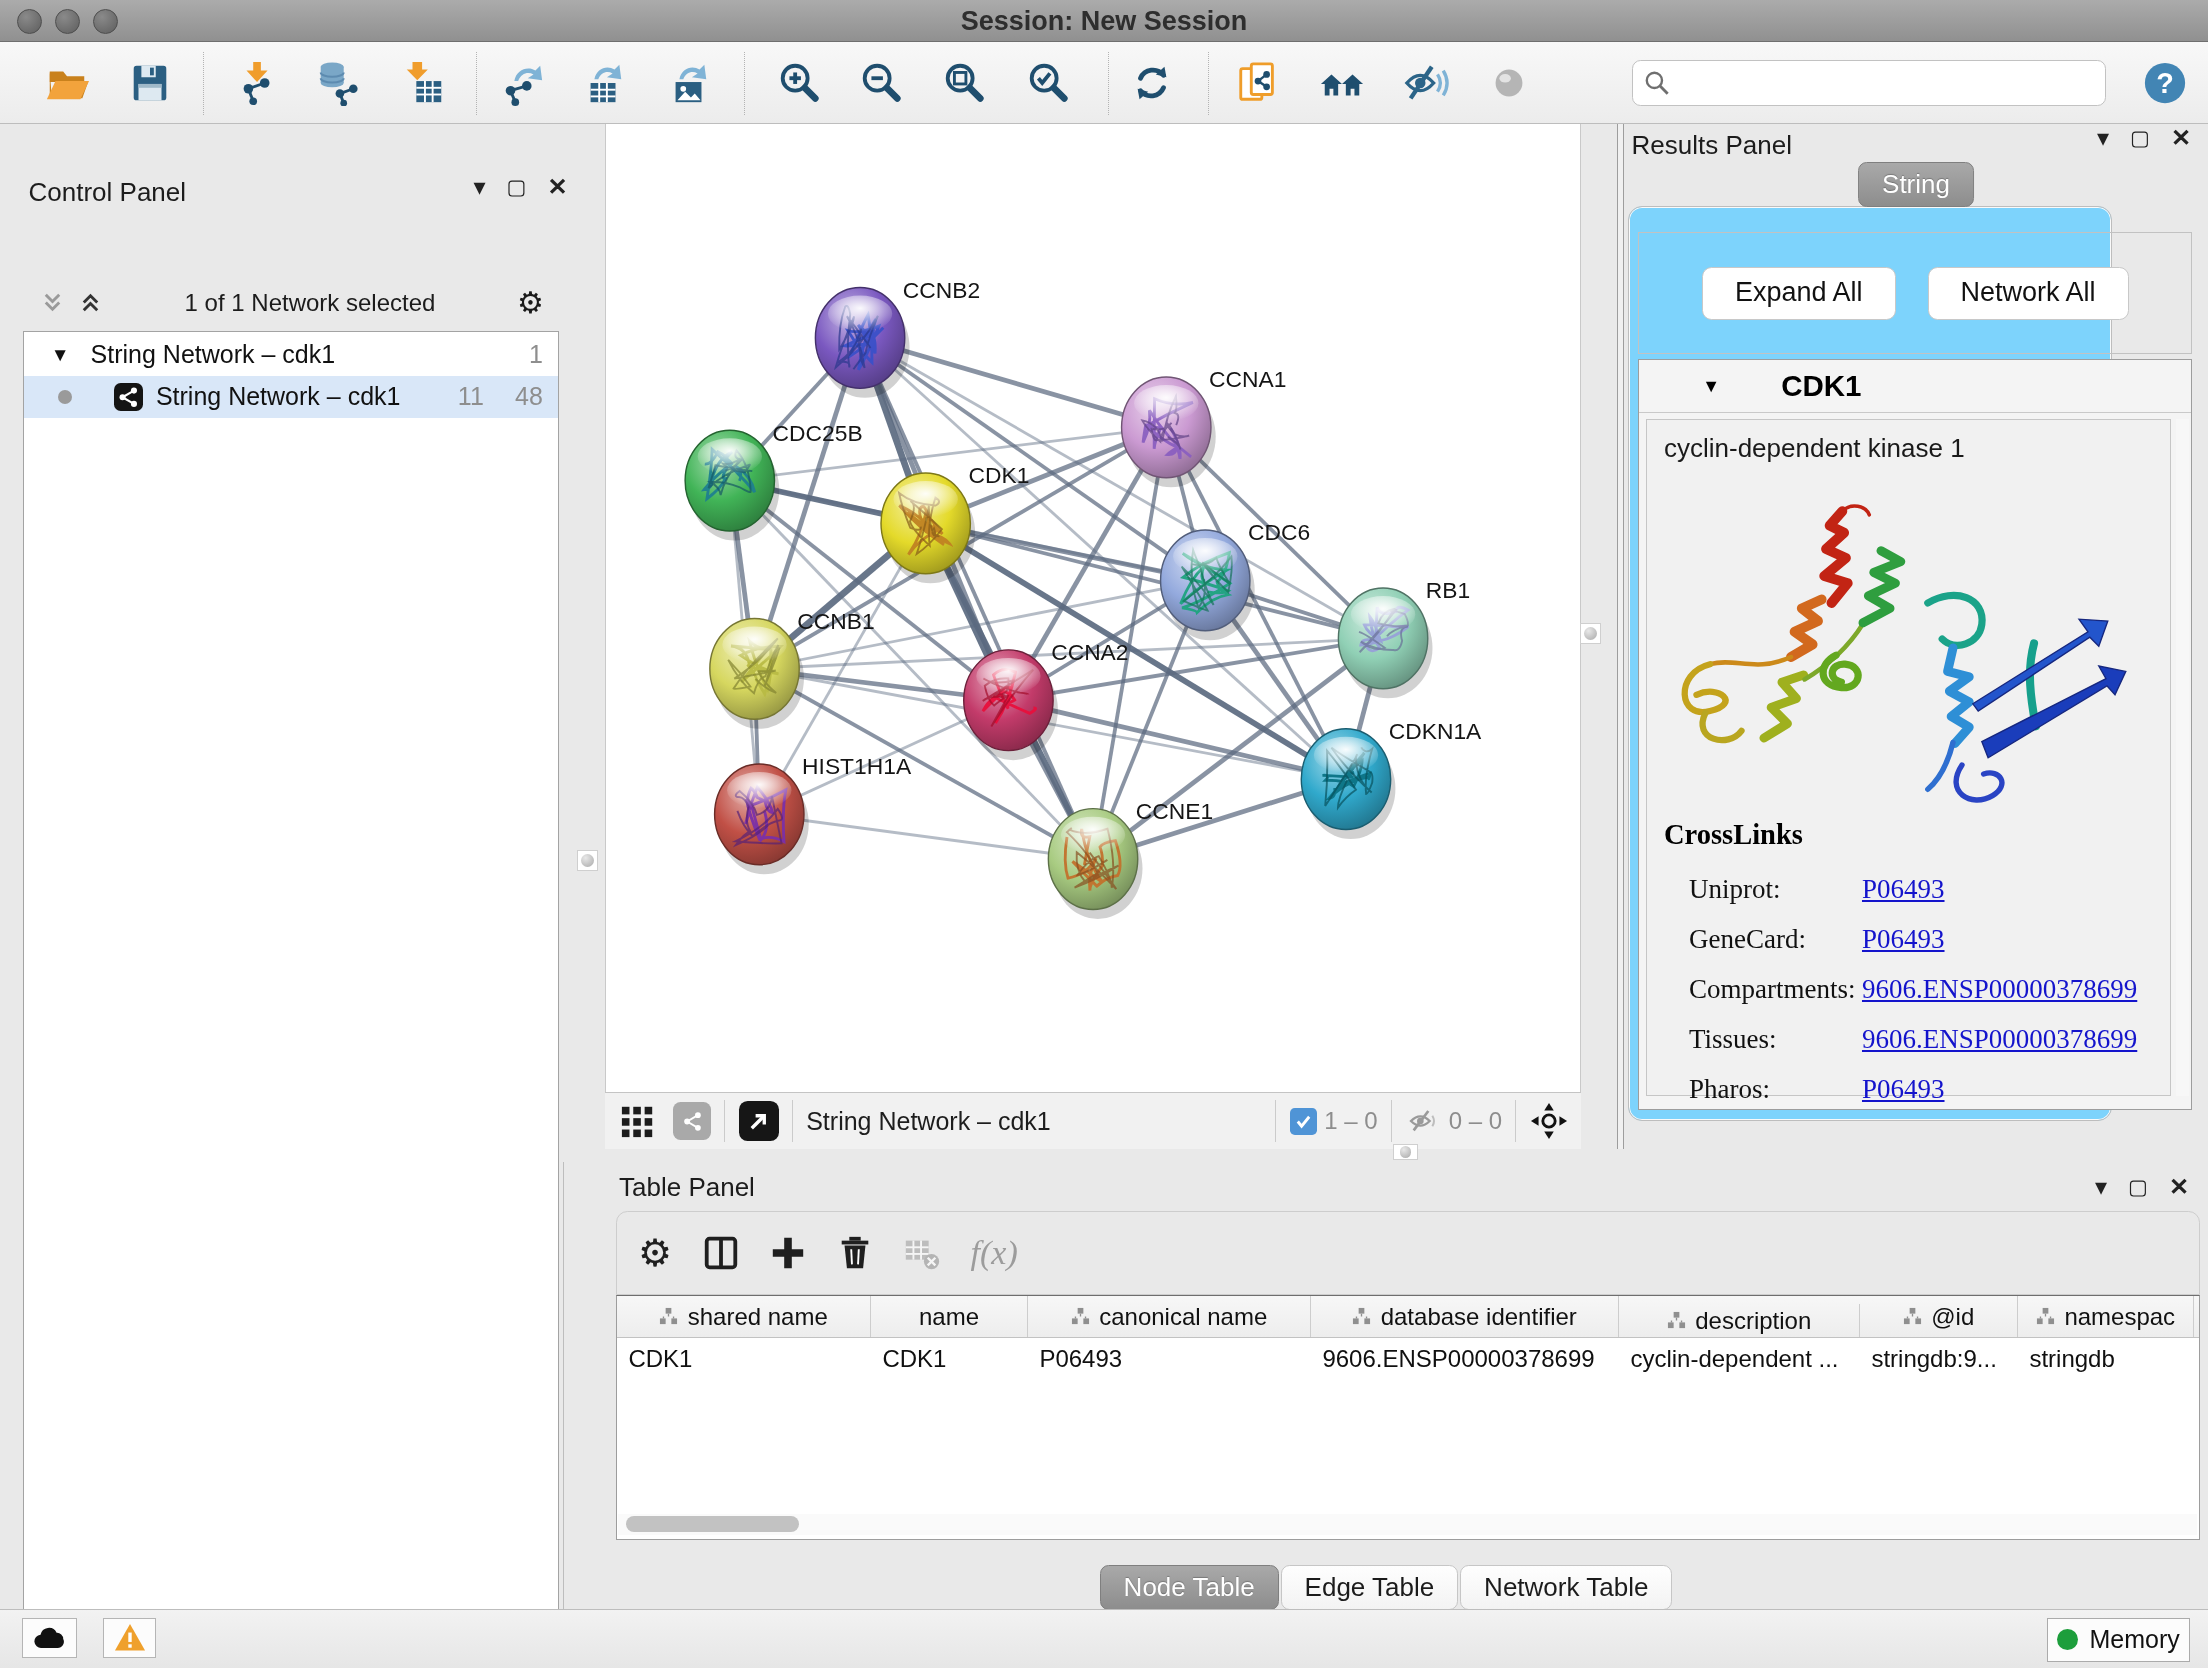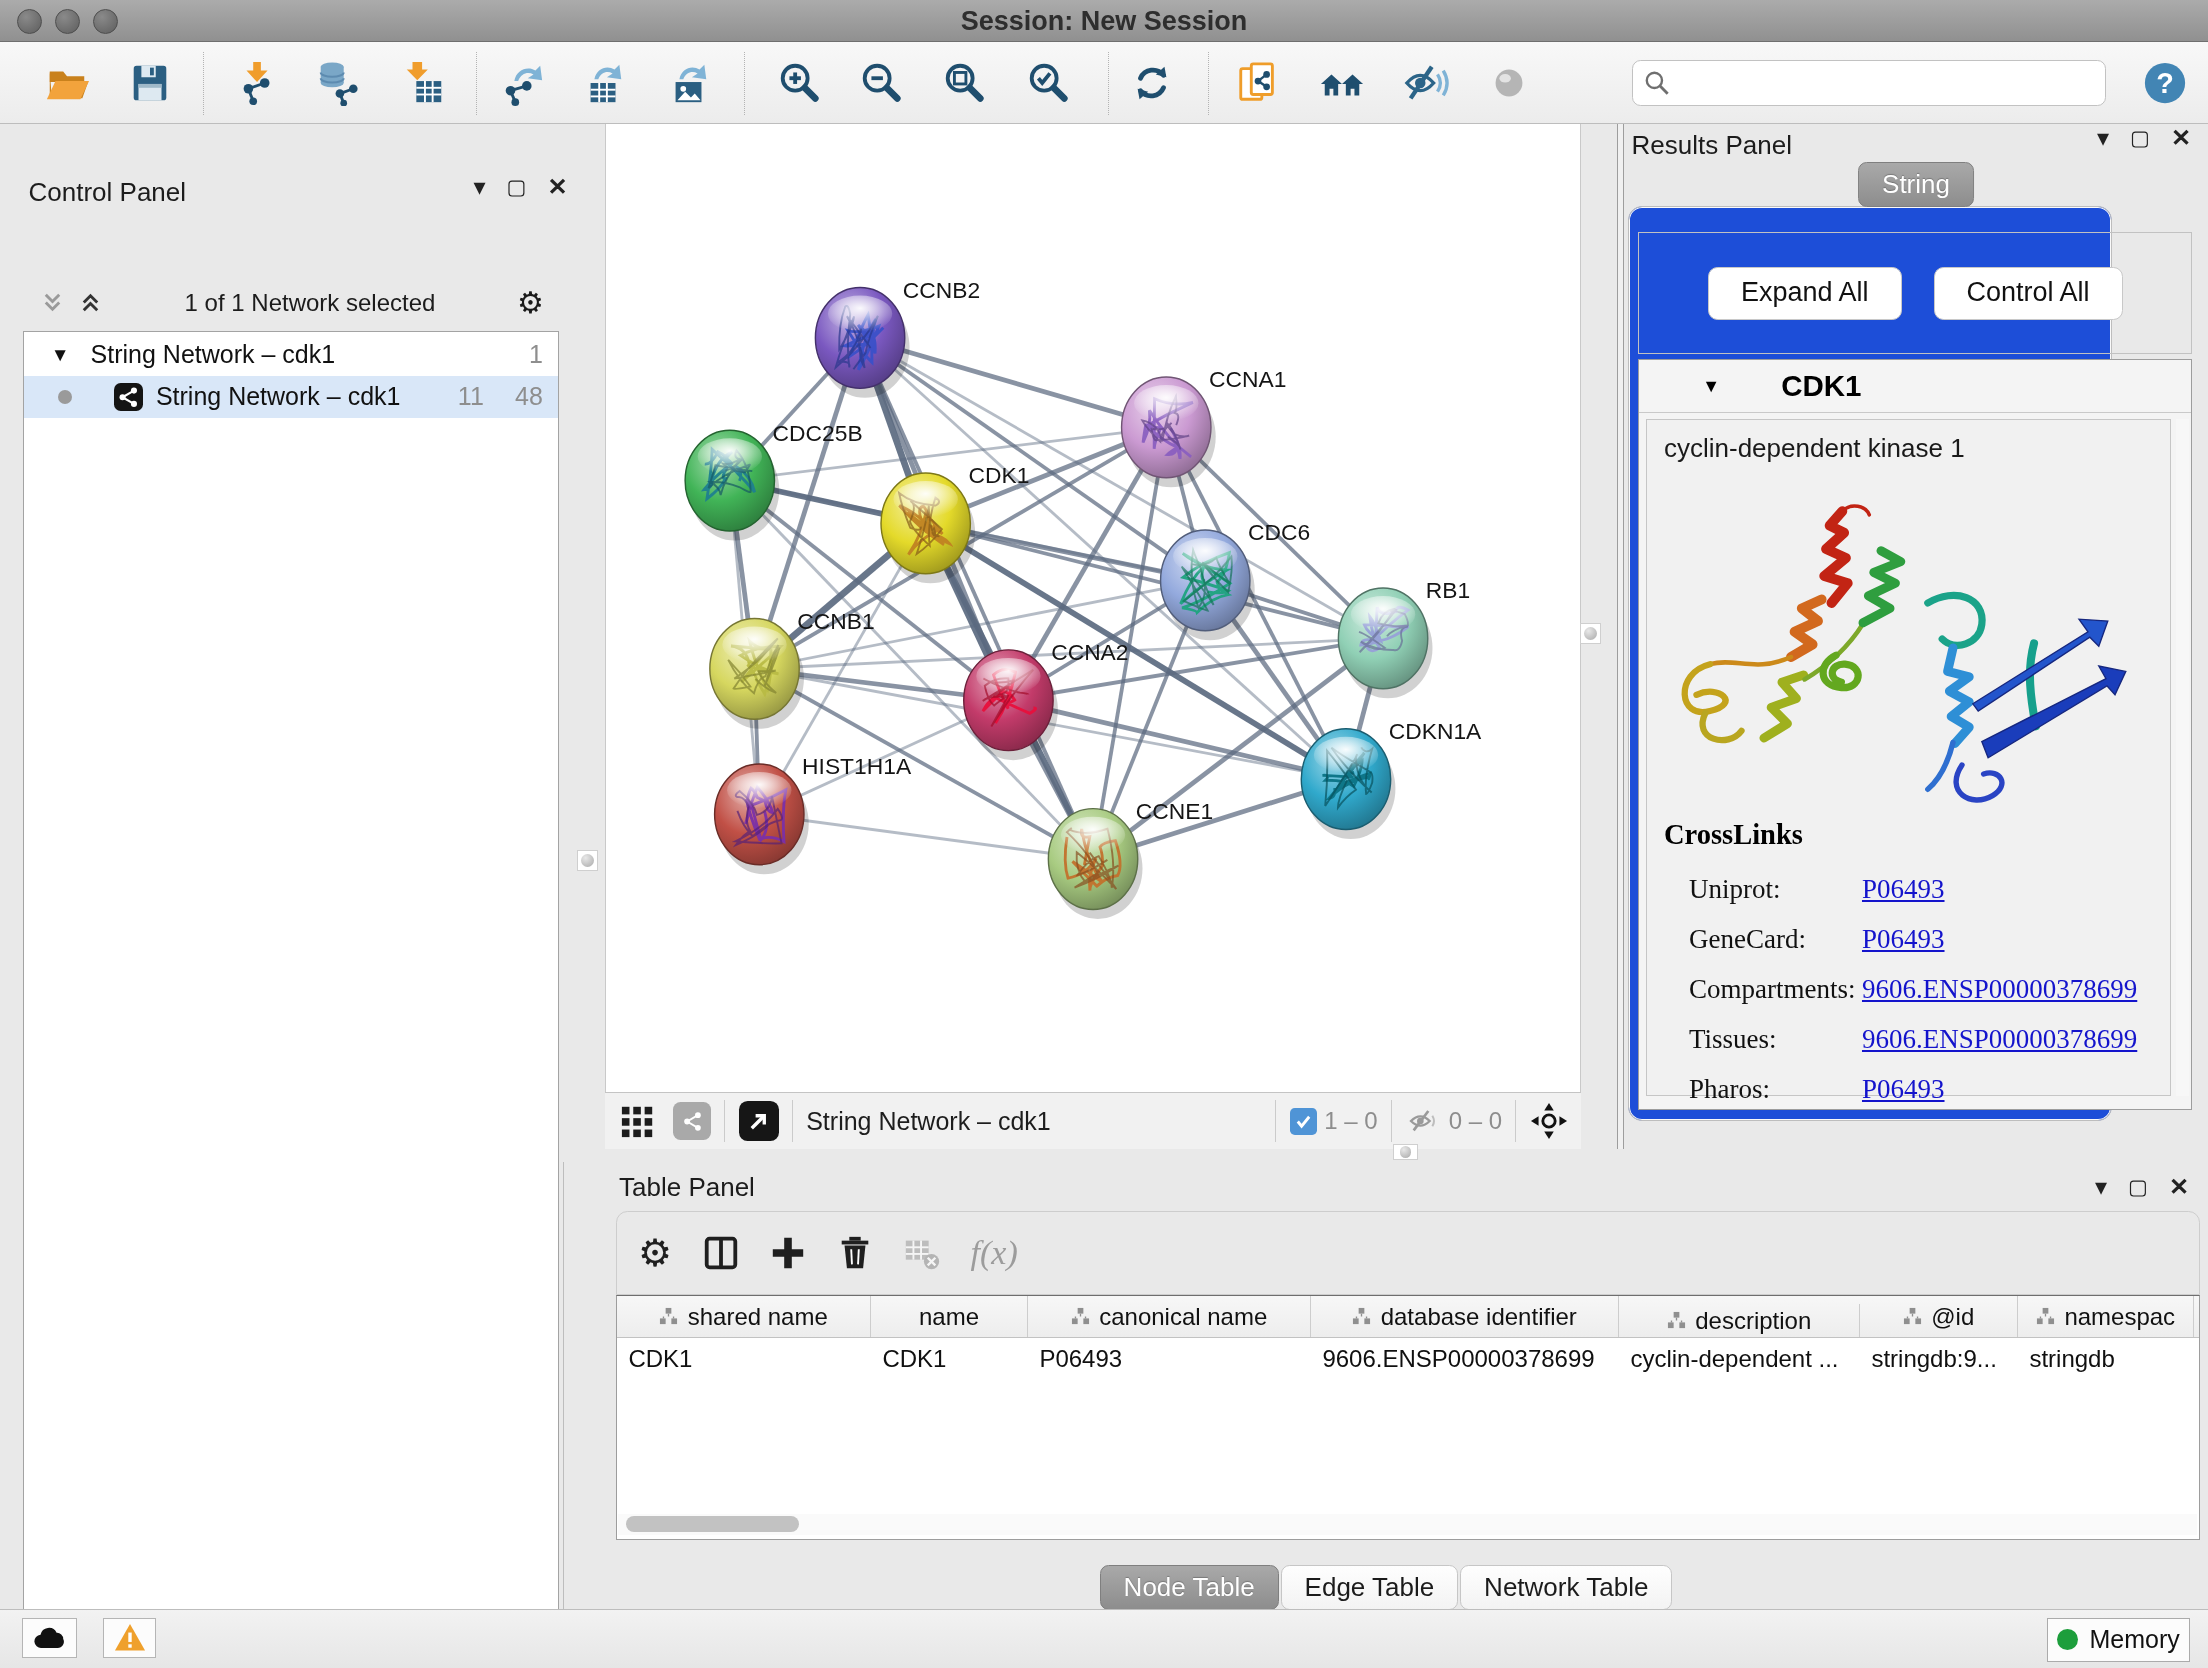--- a/index.html
+++ b/index.html
@@ -53,21 +53,21 @@
   .vdivider{left:1617px;top:124px;width:6.7px;height:1025px;background:#f0f0f0;
     border-left:1.9px solid #9d9d9d;border-right:1.9px solid #9d9d9d;}
   .grip{width:21px;height:21px;background:#fff;border:1px solid #cfcfcf;display:flex;
     align-items:center;justify-content:center;}
   .grip i{width:13.3px;height:13.3px;border-radius:50%;
     background:radial-gradient(circle at 35% 30%,#e8e8e8,#a8a8a8);display:block;}
 
   
   #results-panel{left:1624px;top:124px;width:584px;height:1025px;}
   #rp-tab{position:absolute;left:50%;transform:translateX(-50%);top:38px;z-index:2;}
-  #rp-box{position:absolute;left:3.8px;top:82px;width:484px;height:915px;background:#1d4ed8;
+  #rp-box{position:absolute;left:3.8px;top:82px;width:484px;height:915px;background:#7dd3fc;
     border:1.9px solid #bdbdbd;border-radius:14px;box-shadow:inset 0 0 0 1px #fafafa;}
   #rp-btnrow{position:absolute;left:9.5px;top:25px;width:554px;height:122px;border:1px solid #c2c2c2;
     display:flex;align-items:center;justify-content:center;gap:32px;}
   .rp-btn{height:53px;line-height:49px;padding:0 32px;background:#fff;border:1.9px solid #c8c8c8;
     border-radius:9.5px;font-size:27px;color:#111;cursor:pointer;}
   #rp-content{position:absolute;left:9.5px;top:152px;width:554px;height:751px;background:#f4f4f4;
     border:1.9px solid #9d9d9d;}
   #rp-entry-header{height:53px;border-bottom:1px solid #c9c9c9;display:flex;align-items:center;}
   #rp-inner{position:absolute;left:6.7px;top:59px;width:525px;height:677px;background:#f1f1f1;
     border:1px solid #c6c6c6;}
@@ -731,21 +731,21 @@
   <span class="panel-ctrls" style="right:17px">
     <span>▾</span>
     <span style="font-size:21px">▢</span>
     <span style="font-weight:bold">✕</span>
   </span>
   <span id="rp-tab" class="tabbtn sel">String</span>
 
   <div id="rp-box">
     <div id="rp-btnrow">
       <span class="rp-btn">Expand All</span>
-      <span class="rp-btn">Control All</span>
+      <span class="rp-btn">Network All</span>
     </div>
 
     <div id="rp-content">
       <div id="rp-entry-header">
         <span style="margin-left:63px;font-size:18px">▼</span>
         <span style="margin-left:61px;font-size:29.5px;font-weight:bold;color:#000">CDK1</span>
       </div>
       <div id="rp-inner">
         <div id="rp-desc">cyclin-dependent kinase 1</div>
 

